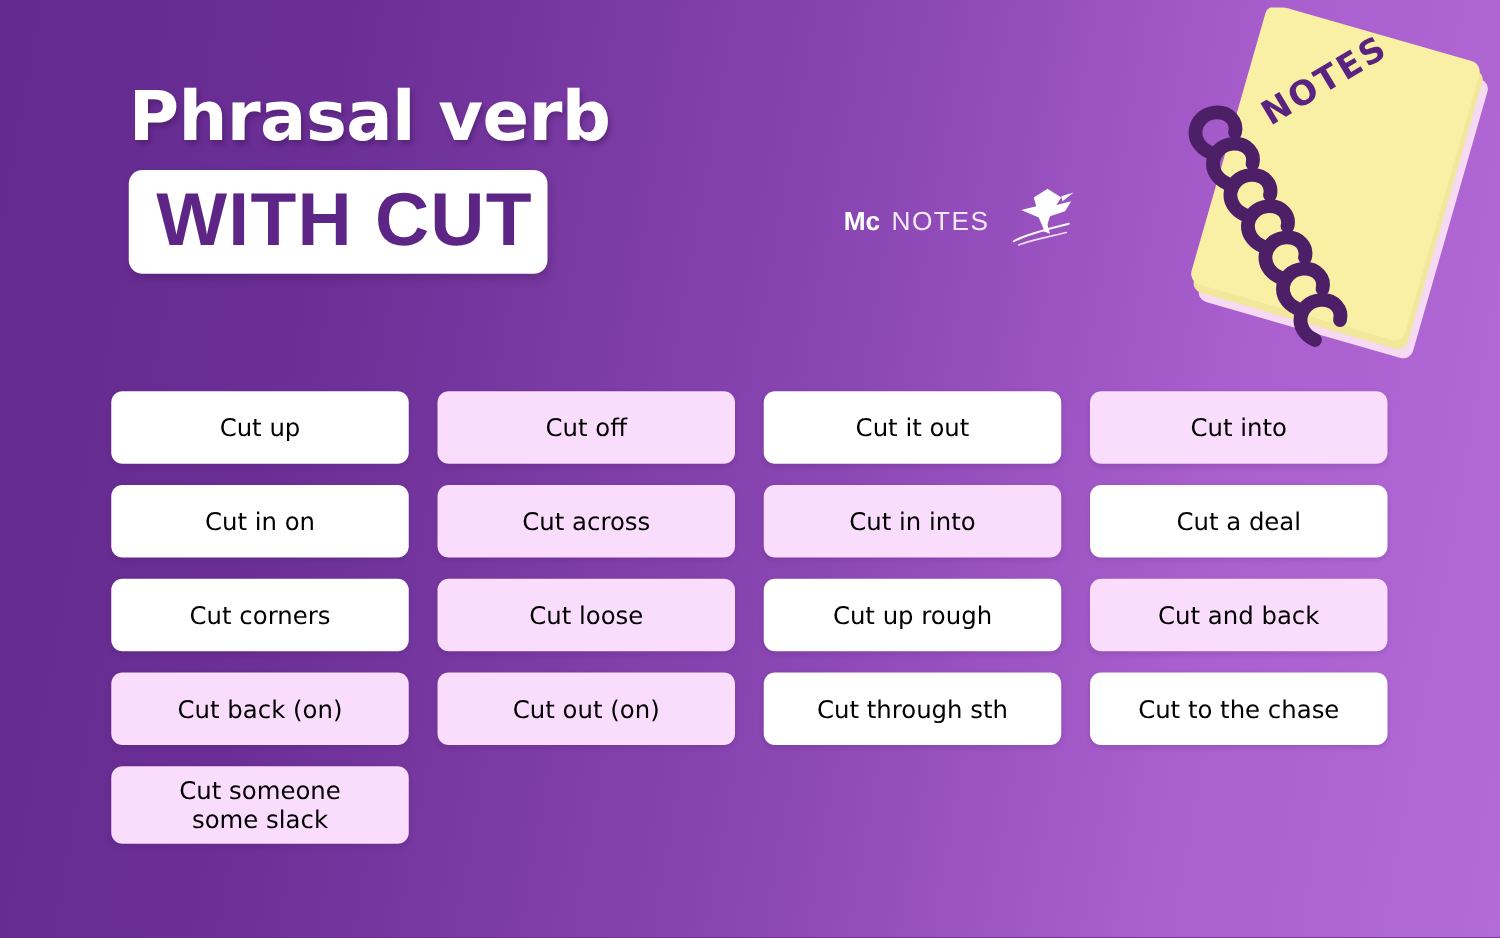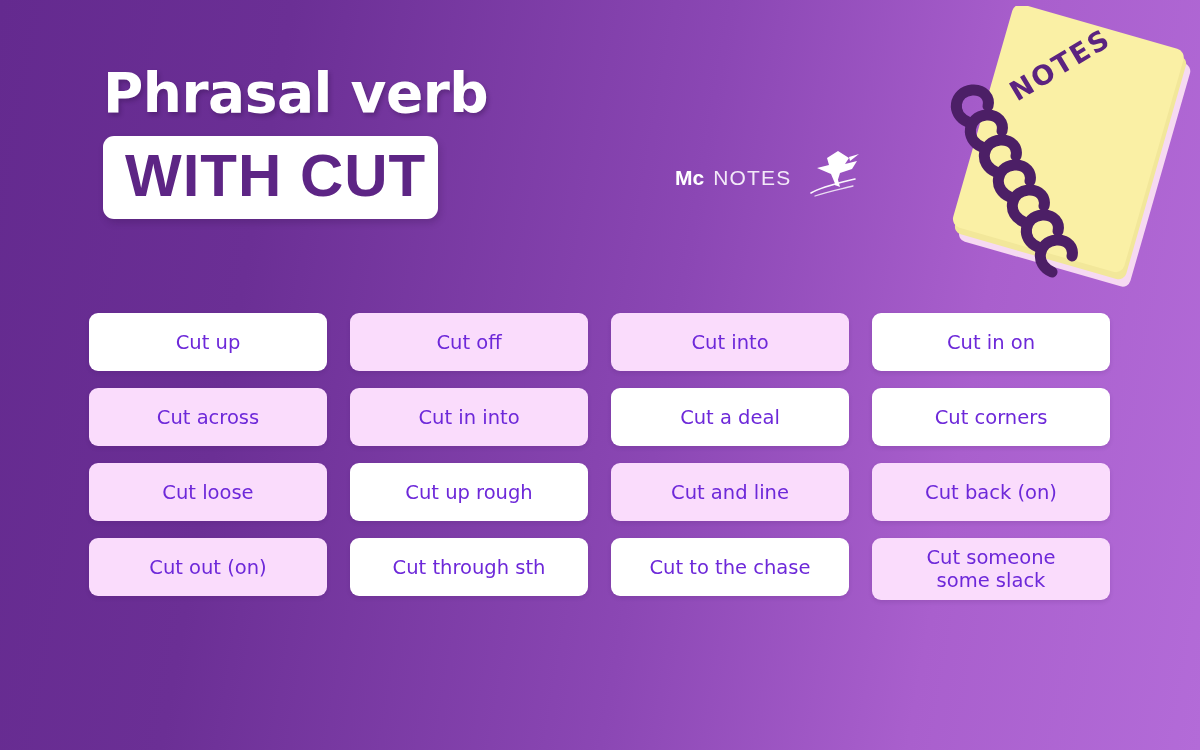--- a/index.html
+++ b/index.html
@@ -138,21 +138,21 @@
     height: 58px;
     border-radius: 9px;
     display: flex;
     align-items: center;
     justify-content: center;
     text-align: center;
     padding: 4px 8px;
     font-family: "DejaVu Sans", sans-serif;
     font-size: 19.5px;
     font-weight: normal;
-    color: #6d28d9;
+    color: #000000;
     line-height: 1.18;
     box-shadow: 0 2px 4px rgba(52, 14, 76, 0.13);
   }
 
   .card.white { background: #ffffff; }
   .card.pink  { background: #fadcfc; }
   .card.tall  { height: 62px; }
 
   .card .label-2line { white-space: pre-line; }
 </style>
@@ -208,20 +208,23 @@
   </div>
   <div class="notes-label">NOTES</div>
 
   <div class="grid" id="card-grid">
       <div class="card white">
         <span>Cut up</span>
       </div>
       <div class="card pink">
         <span>Cut off</span>
       </div>
+      <div class="card white">
+        <span>Cut it out</span>
+      </div>
       <div class="card pink">
         <span>Cut into</span>
       </div>
       <div class="card white">
         <span>Cut in on</span>
       </div>
       <div class="card pink">
         <span>Cut across</span>
       </div>
       <div class="card pink">
@@ -233,21 +236,21 @@
       <div class="card white">
         <span>Cut corners</span>
       </div>
       <div class="card pink">
         <span>Cut loose</span>
       </div>
       <div class="card white">
         <span>Cut up rough</span>
       </div>
       <div class="card pink">
-        <span>Cut and line</span>
+        <span>Cut and back</span>
       </div>
       <div class="card pink">
         <span>Cut back (on)</span>
       </div>
       <div class="card pink">
         <span>Cut out (on)</span>
       </div>
       <div class="card white">
         <span>Cut through sth</span>
       </div>

